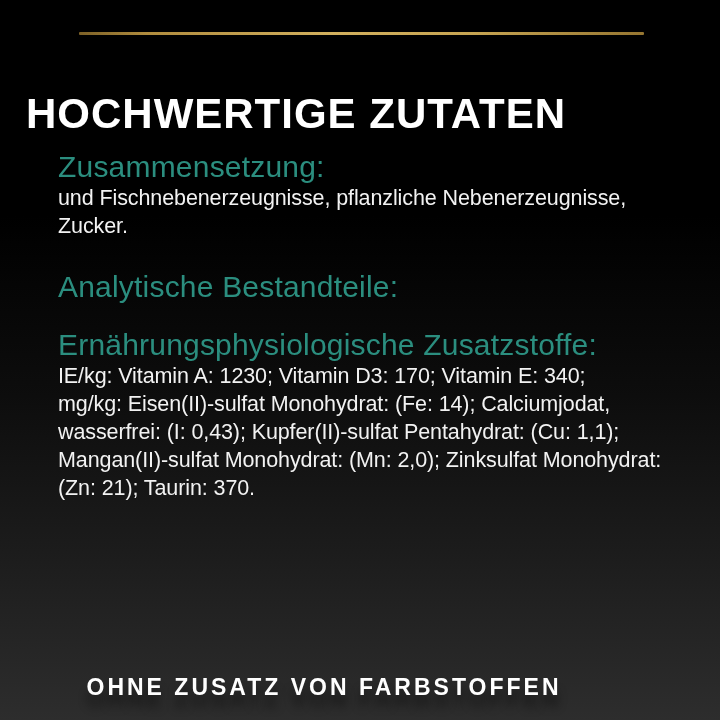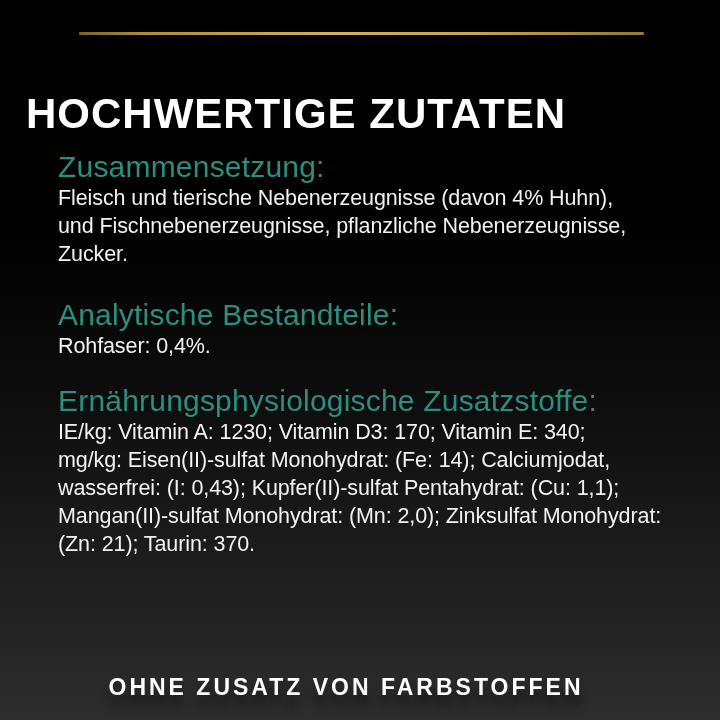--- a/index.html
+++ b/index.html
@@ -72,47 +72,44 @@
     top: 674px;
     left: 0;
     width: 648px;
     text-align: center;
     color: #ffffff;
     font-size: 23px;
     font-weight: 700;
     letter-spacing: 3px;
     white-space: nowrap;
     text-shadow: 0 12px 10px rgba(0, 0, 0, 0.45);
-    margin-left: 22px;
   }
 </style>
 </head>
 <body>
 
 <div class="canvas">
 
   <div class="gold-line"></div>
 
   <h1 class="page-title">HOCHWERTIGE ZUTATEN</h1>
 
   <div class="content">
 
     <div class="section">
       <div class="section-heading">Zusammensetzung:</div>
       <div class="section-body">
-        <div class="body-line">Fleisch und tierische Nebenerzeugnisse (davon 4% Huhn),</div>
         <div class="body-line">und Fischnebenerzeugnisse, pflanzliche Nebenerzeugnisse,</div>
         <div class="body-line">Zucker.</div>
       </div>
     </div>
 
     <div class="section">
       <div class="section-heading">Analytische Bestandteile:</div>
       <div class="section-body">
-        <div class="body-line">Rohfaser: 0,4%.</div>
       </div>
     </div>
 
     <div class="section section-additives">
       <div class="section-heading">Ernährungsphysiologische Zusatzstoffe:</div>
       <div class="section-body">
         <div class="body-line">IE/kg: Vitamin A: 1230; Vitamin D3: 170; Vitamin E: 340;</div>
         <div class="body-line">mg/kg: Eisen(II)-sulfat Monohydrat: (Fe: 14); Calciumjodat,</div>
         <div class="body-line">wasserfrei: (I: 0,43); Kupfer(II)-sulfat Pentahydrat: (Cu: 1,1);</div>
         <div class="body-line">Mangan(II)-sulfat Monohydrat: (Mn: 2,0); Zinksulfat Monohydrat:</div>

